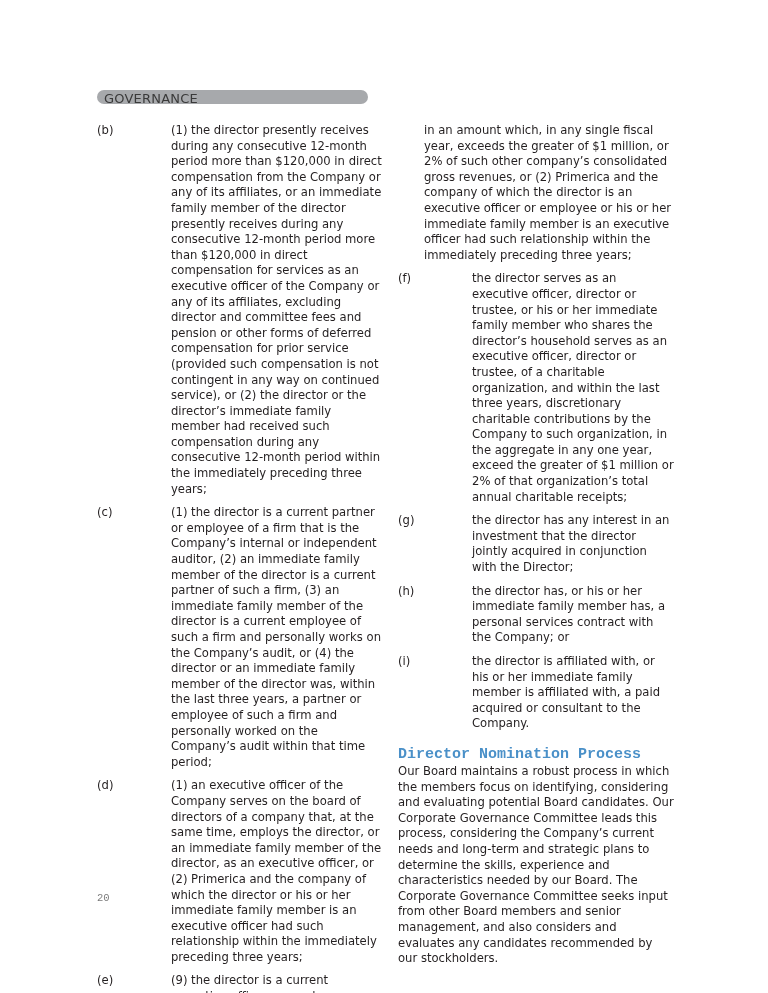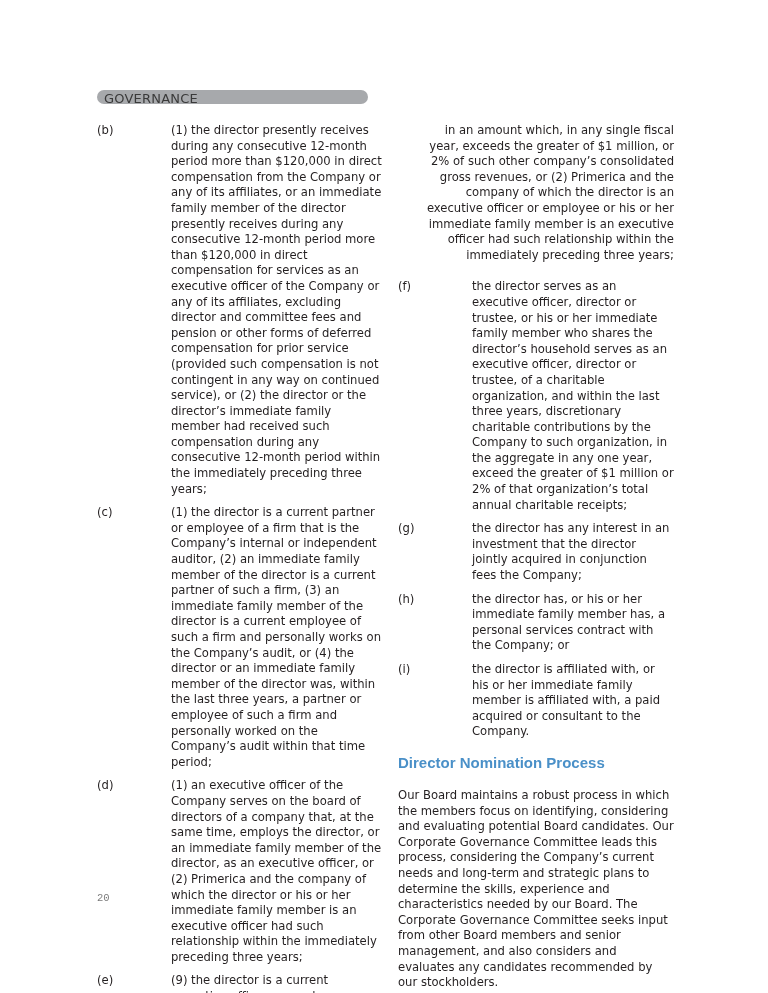--- a/index.html
+++ b/index.html
@@ -7,23 +7,23 @@
          font-family:"DejaVu Sans", sans-serif; color:#231f20; }
   .section-bar { position:absolute; left:97px; top:90px; width:271px; height:14px;
                  background:#a7a9ac; border-radius:7px; }
   .section-bar span { position:absolute; left:7px; top:1px; font-size:13px; color:#3a3a3a; letter-spacing:0.2px; }
   .col { position:absolute; top:123px; font-size:11.6px; line-height:15.6px; }
   .col-left { left:97px; width:285px; }
   .col-right { left:398px; width:276px; }
   .item { display:flex; margin-bottom:8px; }
   .item .lbl { flex:0 0 26px; }
   .item .txt { flex:1;margin-left:48px; }
-  .cont { padding-left:26px; margin-bottom:16px;text-align:right; }
-  h2 { font-size:15px; font-weight:bold; color:#4a90c8; margin:14px 0 0 0; line-height:18px; font-family:Liberation Sans, sans-serif; }
-  p { margin:16px 0 8px 0; }
+  .cont { padding-left:26px; margin-bottom:8px; }
+  h2 { font-size:15px; font-weight:bold; color:#4a90c8; margin:14px 0 0 0; line-height:18px; font-family:Liberation Mono, monospace; }
+  p { margin:0 0 8px 0; }
   .page-num { position:absolute; left:97px; top:892px; font-size:10.5px; color:#7a7a7a;font-family:Liberation Mono, monospace; }
 </style>
 </head>
 <body>
 
 <div class="section-bar">
   <span>GOVERNANCE</span>
 </div>
 
 <div class="col col-left">
@@ -46,21 +46,21 @@
 </div>
 
 <div class="col col-right">
   <div class="cont">in an amount which, in any single fiscal year, exceeds the greater of $1 million, or 2% of such other company’s consolidated gross revenues, or (2) Primerica and the company of which the director is an executive officer or employee or his or her immediate family member is an executive officer had such relationship within the immediately preceding three years;</div>
   <div class="item">
     <span class="lbl">(f)</span>
     <span class="txt">the director serves as an executive officer, director or trustee, or his or her immediate family member who shares the director’s household serves as an executive officer, director or trustee, of a charitable organization, and within the last three years, discretionary charitable contributions by the Company to such organization, in the aggregate in any one year, exceed the greater of $1 million or 2% of that organization’s total annual charitable receipts;</span>
   </div>
   <div class="item">
     <span class="lbl">(g)</span>
-    <span class="txt">the director has any interest in an investment that the director jointly acquired in conjunction fees the Company;</span>
+    <span class="txt">the director has any interest in an investment that the director jointly acquired in conjunction with the Director;</span>
   </div>
   <div class="item">
     <span class="lbl">(h)</span>
     <span class="txt">the director has, or his or her immediate family member has, a personal services contract with the Company; or</span>
   </div>
   <div class="item">
     <span class="lbl">(i)</span>
     <span class="txt">the director is affiliated with, or his or her immediate family member is affiliated with, a paid acquired or consultant to the Company.</span>
   </div>
   <h2>Director Nomination Process</h2>

